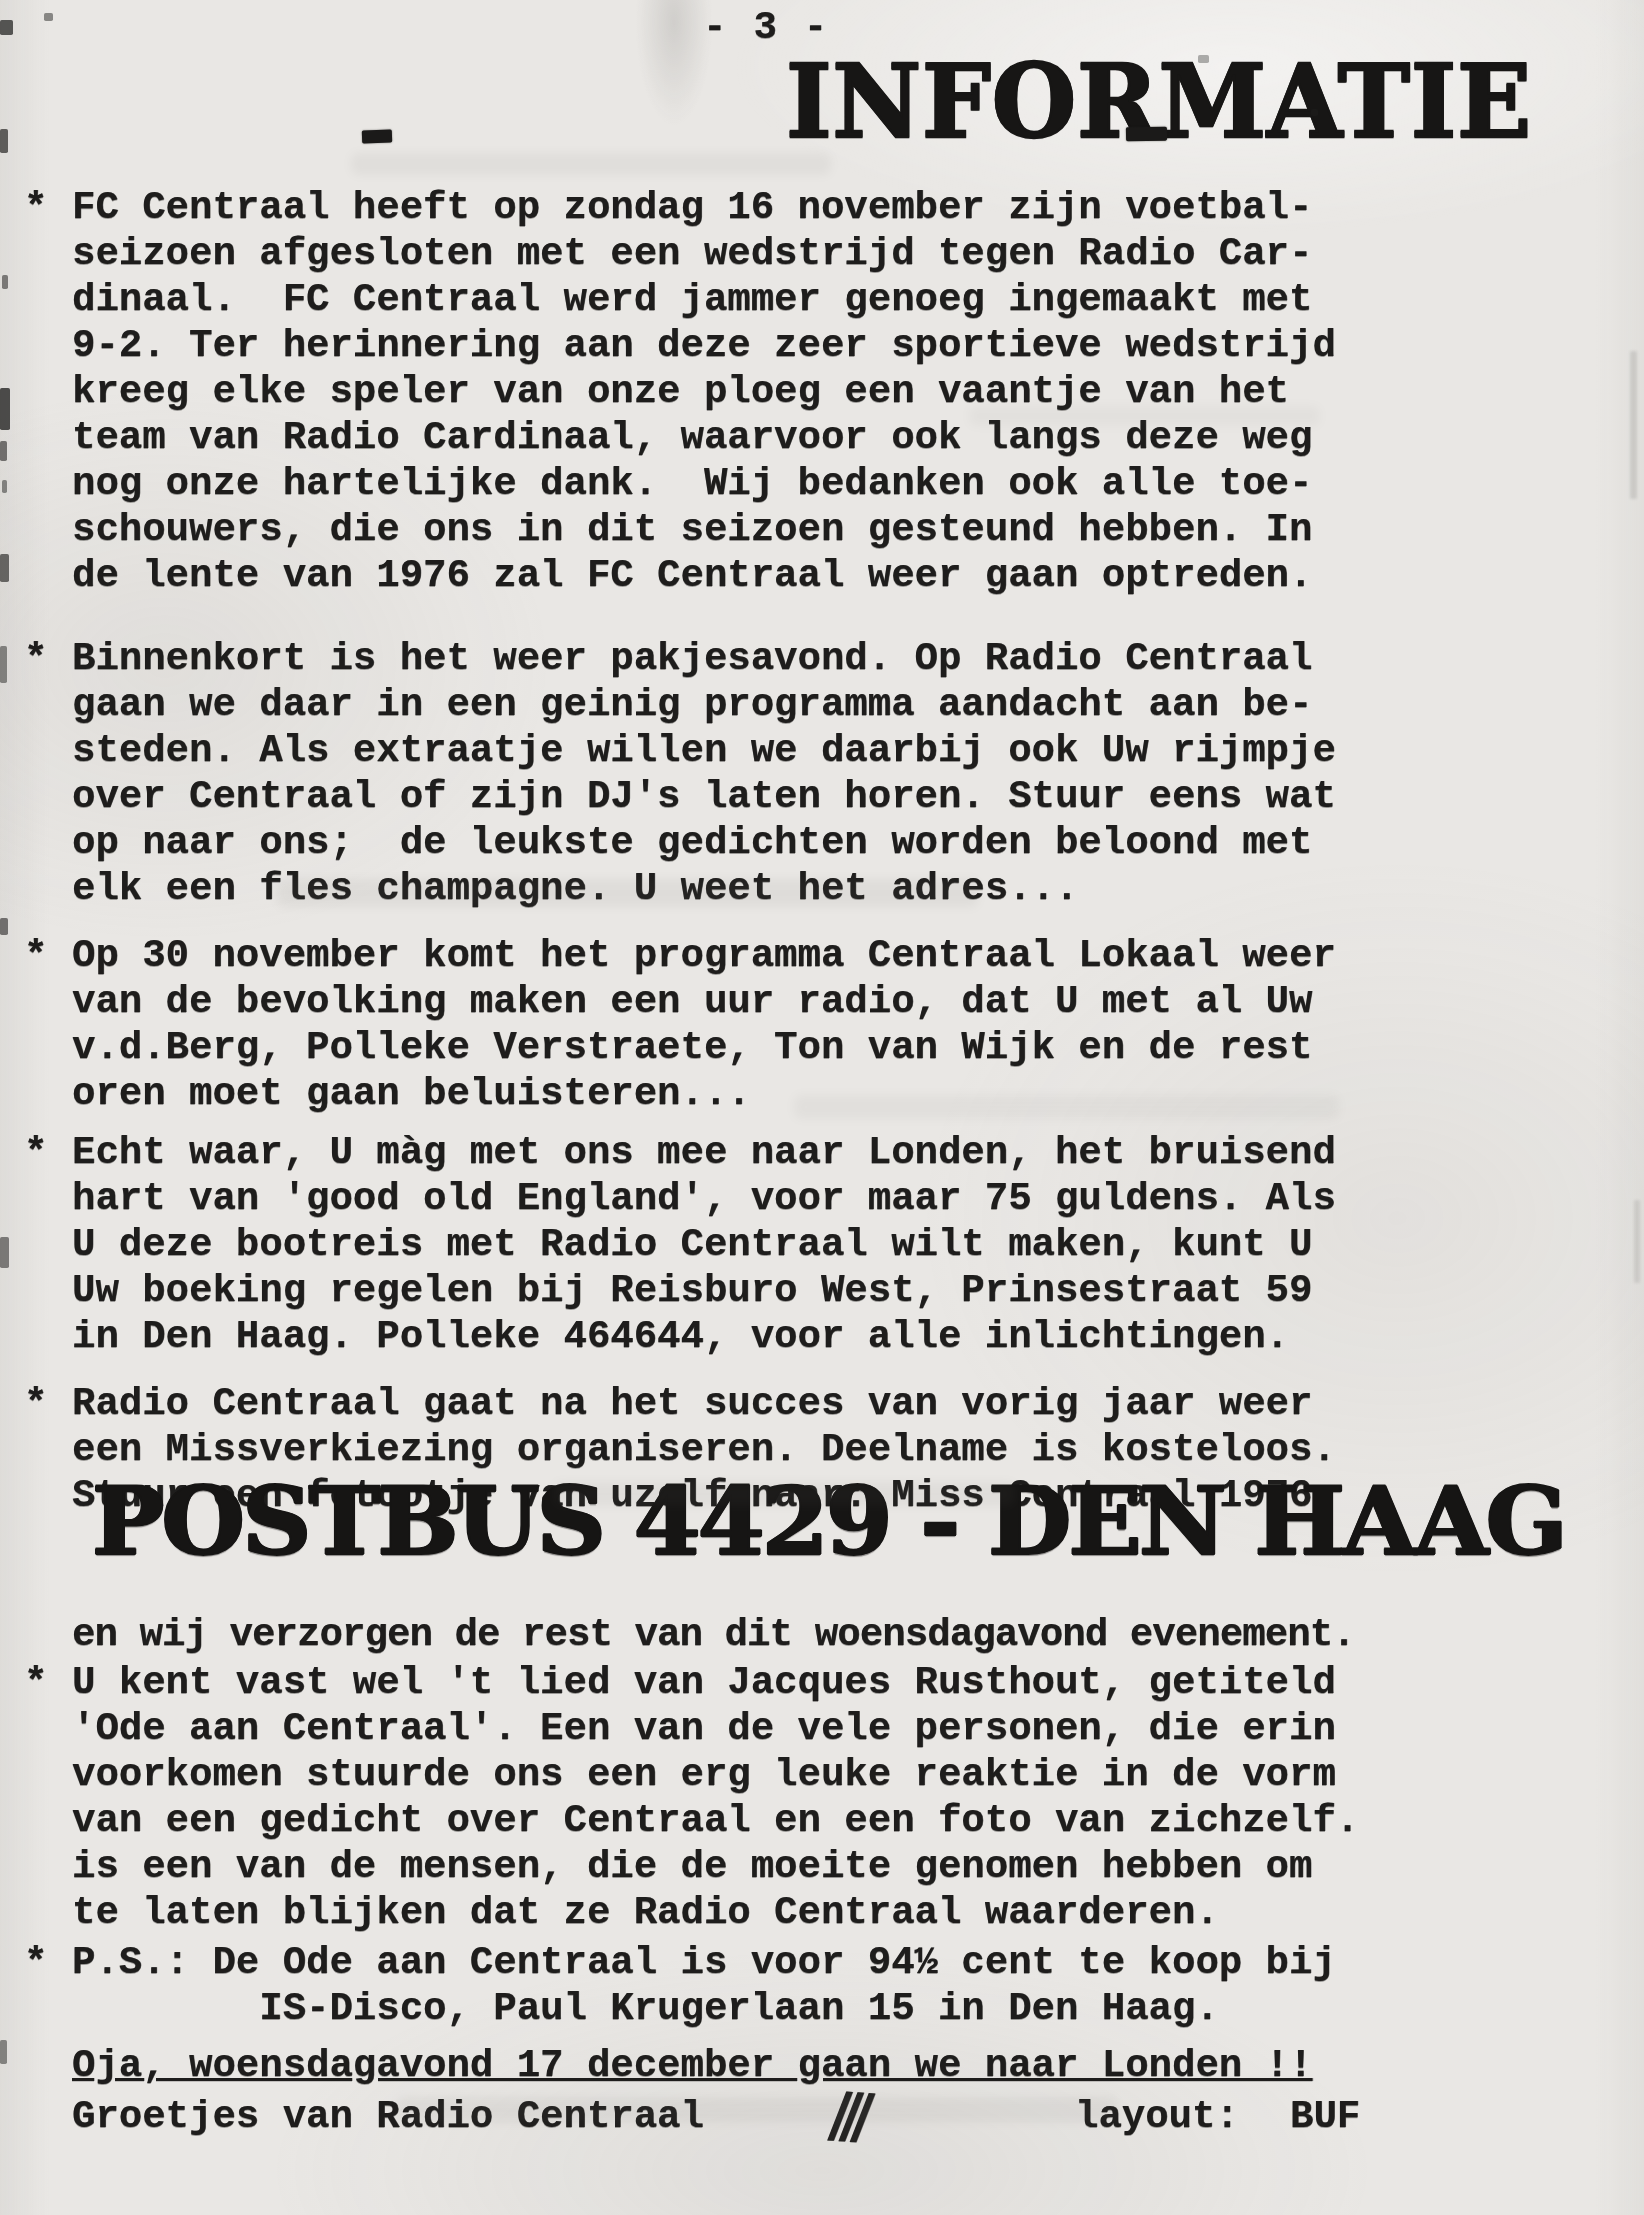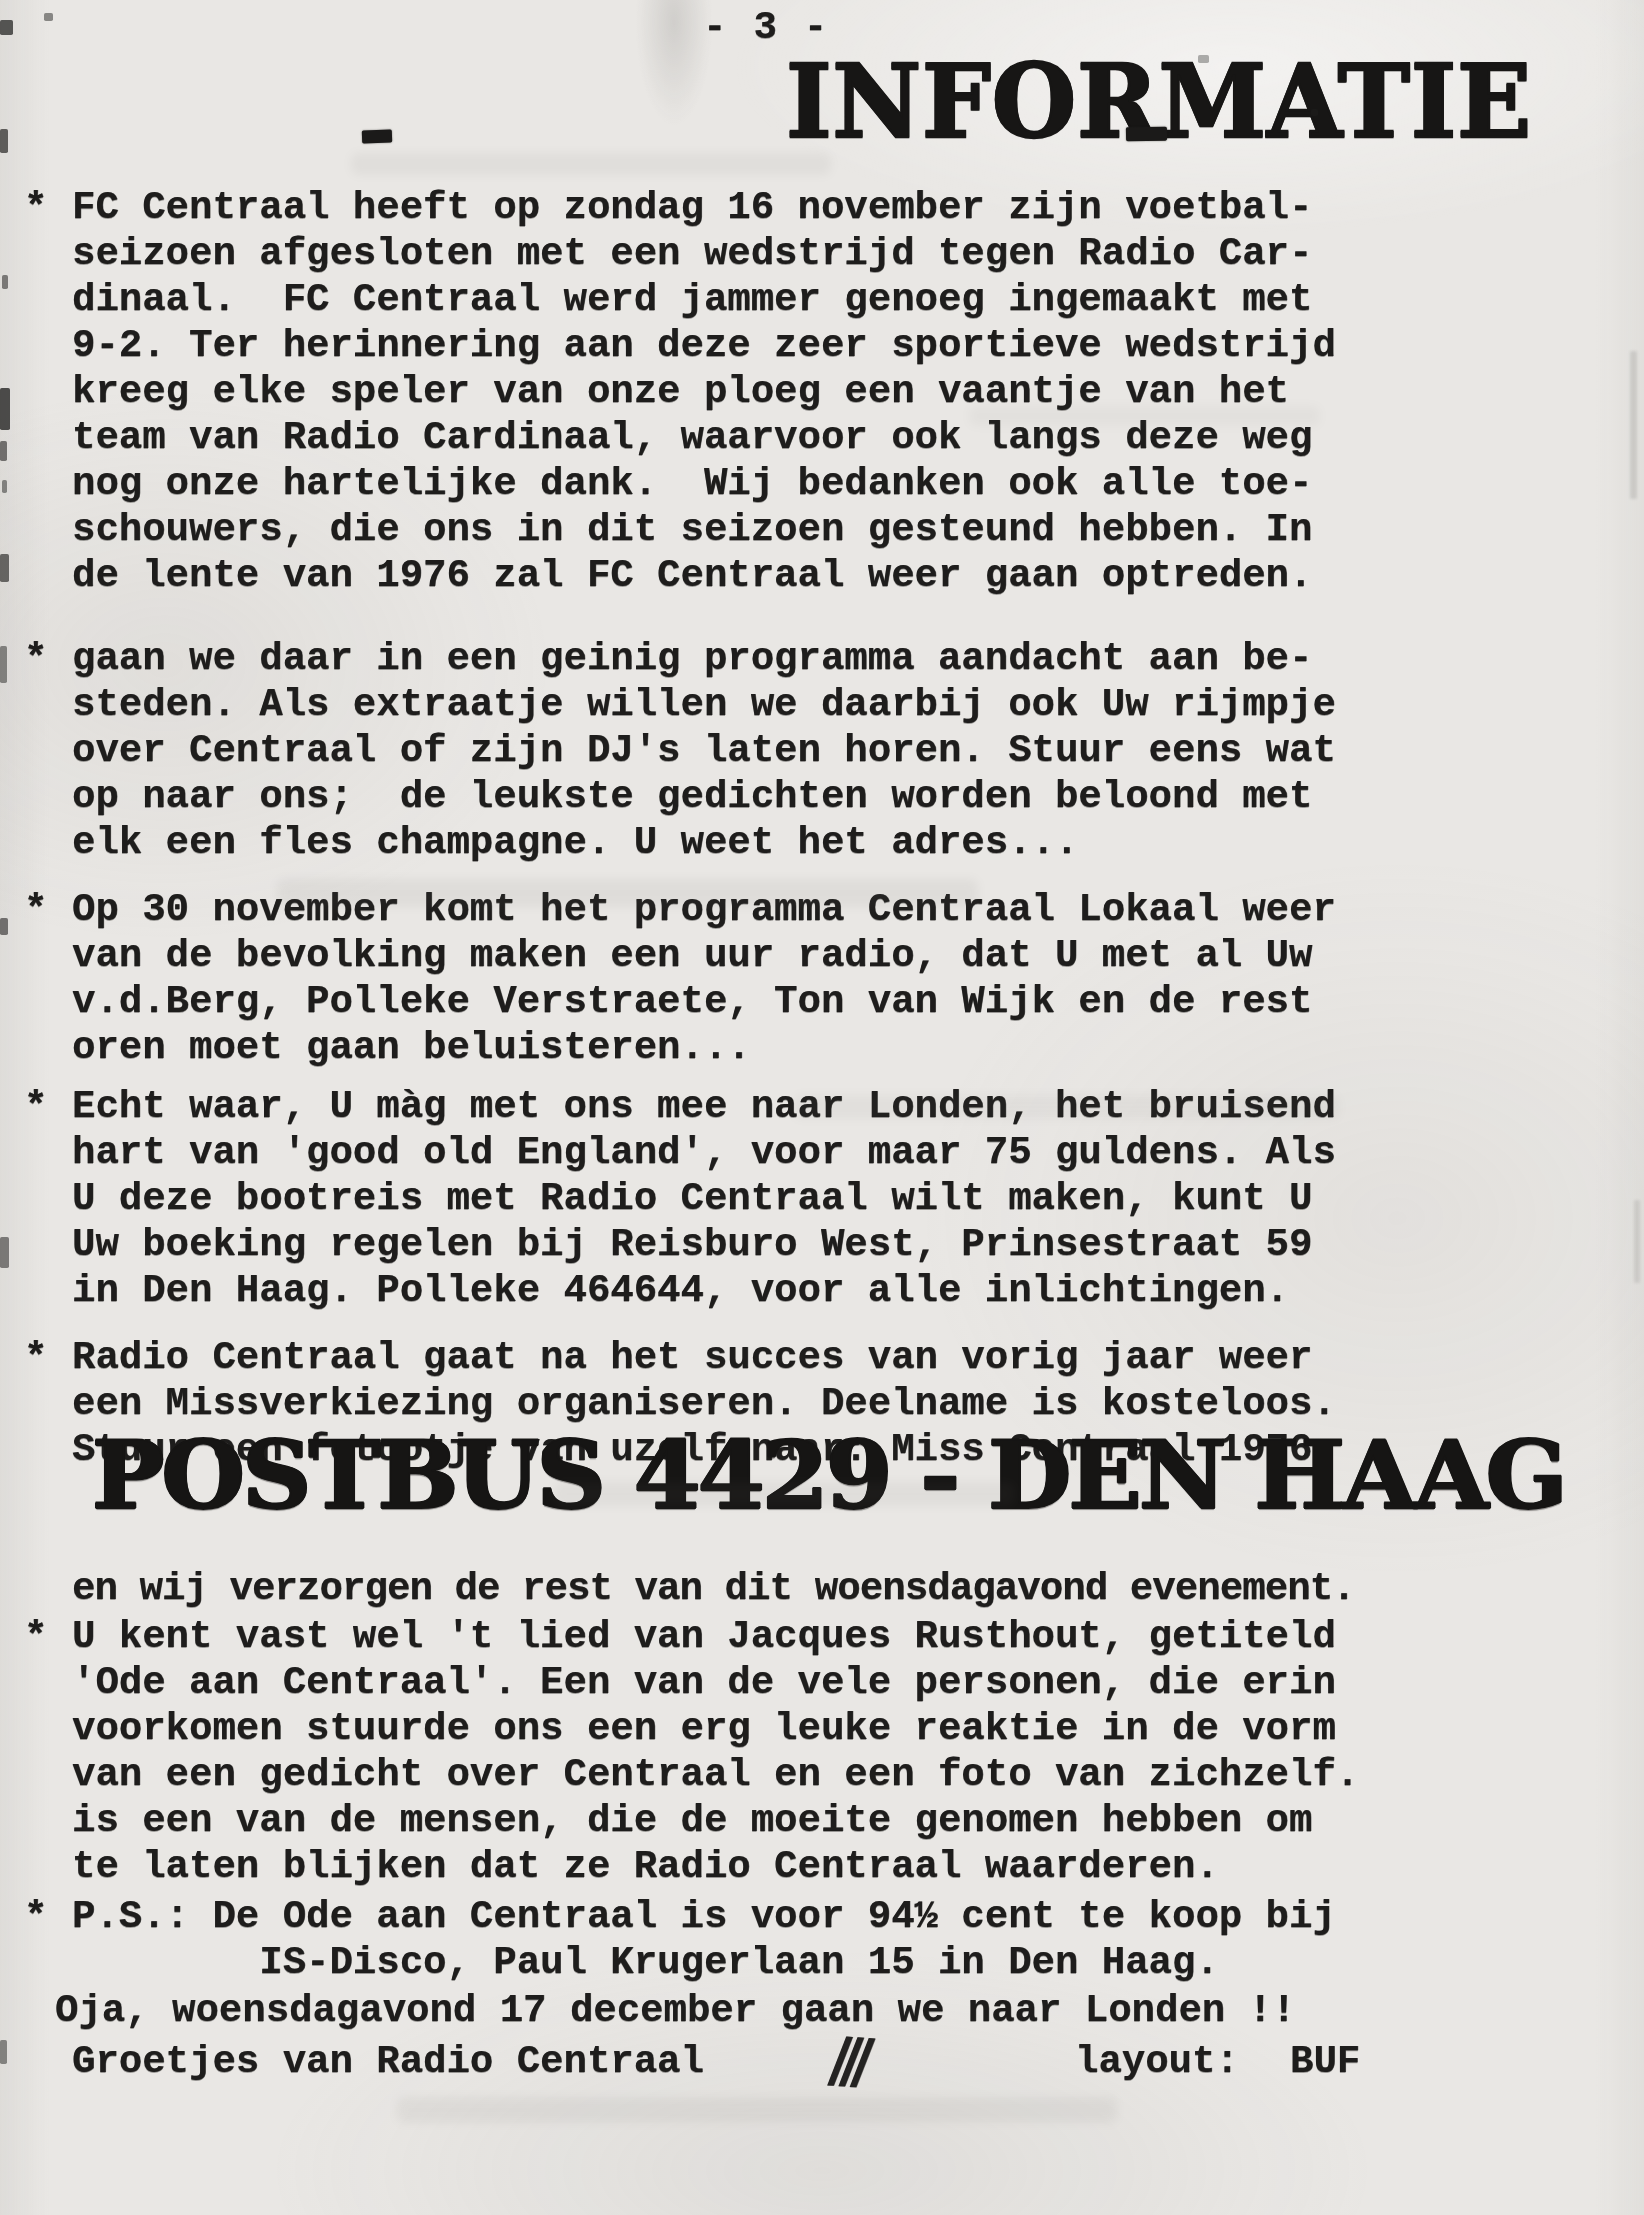--- a/index.html
+++ b/index.html
@@ -45,21 +45,21 @@
   .p7{margin-top:4.6px;}
   .postbus{
     margin-top:-45px;padding-left:92px;height:96px;line-height:96px;
     font-family:"DejaVu Serif", serif;font-weight:bold;font-size:96px;
     color:#161514;letter-spacing:-2.8px;white-space:pre;
     -webkit-text-stroke:1.8px #161514;
     text-shadow:1.4px 0 0 #161514,-1.4px 0 0 #161514,0 1.4px 0.9px rgba(22,21,20,.45);
     transform:scaleY(0.98);
   }
   .postbus-sub{margin-top:42px;padding-left:72px;letter-spacing:-0.9px;}
-  .closing-line1{margin-top:2px;padding-left:55px;}
+  .closing-line1{margin-top:11px;padding-left:72px;text-decoration:underline;}
   .closing-line2{margin-top:4.6px;padding-left:0;position:relative;height:46px;}
   .closing-line2 .greeting{position:absolute;left:72px;top:0;height:46px;line-height:46px;white-space:pre;}
   .closing-line2 .slashes{
     position:absolute;left:829px;top:-14.8px;font-family:"DejaVu Sans", sans-serif;
     font-size:61px;font-weight:bold;letter-spacing:-11px;color:#242322;
     transform:rotate(4deg);text-shadow:0.5px 0 0 rgba(36,35,34,.6);
   }
   .closing-line2 .layout-label{position:absolute;left:1075px;top:0;height:46px;line-height:46px;white-space:pre;}
   .closing-line2 .layout-value{position:absolute;left:1290px;top:0;height:46px;line-height:46px;white-space:pre;}
   .ghost{position:absolute;background:#6b6966;filter:blur(4.6px);border-radius:7.4px;pointer-events:none;}
@@ -86,20 +86,21 @@
     <div class="ln">9-2. Ter herinnering aan deze zeer sportieve wedstrijd</div>
     <div class="ln">kreeg elke speler van onze ploeg een vaantje van het</div>
     <div class="ln">team van Radio Cardinaal, waarvoor ook langs deze weg</div>
     <div class="ln">nog onze hartelijke dank.  Wij bedanken ook alle toe-</div>
     <div class="ln">schouwers, die ons in dit seizoen gesteund hebben. In</div>
     <div class="ln">de lente van 1976 zal FC Centraal weer gaan optreden.</div>
   </div>
 
   <div class="para p2">
     <span class="marker">*</span>
+    <div class="ln">Binnenkort is het weer pakjesavond. Op Radio Centraal</div>
     <div class="ln">gaan we daar in een geinig programma aandacht aan be-</div>
     <div class="ln">steden. Als extraatje willen we daarbij ook Uw rijmpje</div>
     <div class="ln">over Centraal of zijn DJ's laten horen. Stuur eens wat</div>
     <div class="ln">op naar ons;  de leukste gedichten worden beloond met</div>
     <div class="ln">elk een fles champagne. U weet het adres...</div>
   </div>
 
   <div class="para p3">
     <span class="marker">*</span>
     <div class="ln">Op 30 november komt het programma Centraal Lokaal weer</div>

